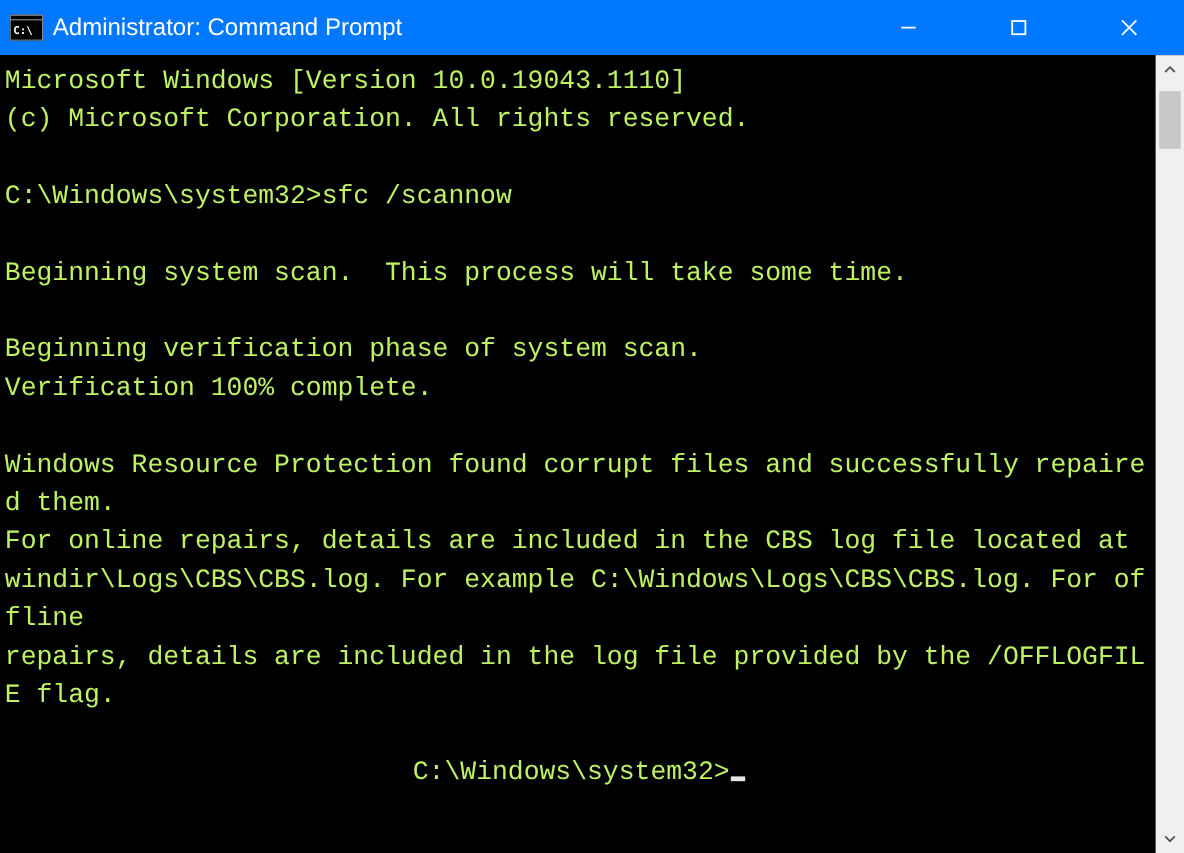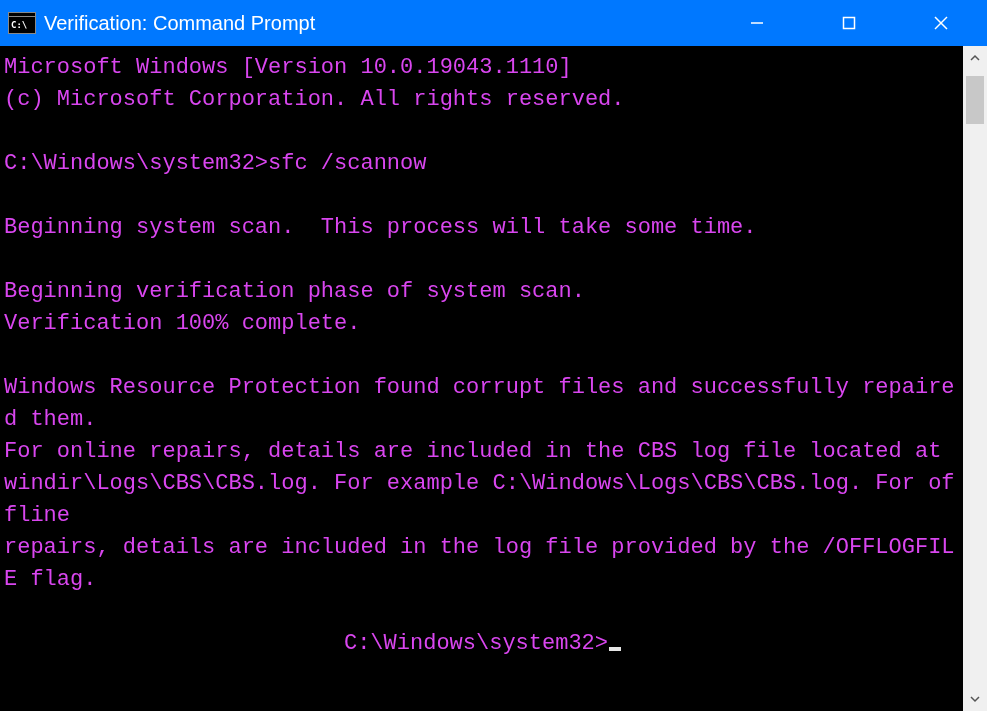--- a/index.html
+++ b/index.html
@@ -29,21 +29,21 @@
   .win-btn svg { stroke: #fff; }
   .client {
     flex: 1 1 auto;
     display: flex;
     background: #000;
     min-height: 0;
   }
   .terminal {
     flex: 1 1 auto;
     background: #000;
-    color: #d946ef;
+    color: #bef264;
     font-family: Consolas, "Courier New", monospace;
     font-size: 22px;
     line-height: 32px;
     padding: 6px 2px 2px 4px;
     white-space: pre-wrap;
     word-break: break-all;
     overflow: hidden;
   }
   .prompt-line { white-space: pre; text-align: center; }
   .cursor {
@@ -83,21 +83,21 @@
 
   <div class="titlebar">
     <span class="app-icon">
       <svg width="28" height="22" viewBox="0 0 28 22">
         <rect class="cmd-icon-bg" x="0" y="0" width="28" height="22"></rect>
         <rect class="cmd-icon-border" x="0.5" y="0.5" width="27" height="4"></rect>
         <rect class="cmd-icon-border" x="0.5" y="0.5" width="27" height="21"></rect>
         <text class="cmd-icon-txt" x="3" y="16">C:\</text>
       </svg>
     </span>
-    <span class="title">Verification: Command Prompt</span>
+    <span class="title">Administrator: Command Prompt</span>
     <span class="spacer"></span>
     <div class="win-btn">
       <svg width="14" height="14" viewBox="0 0 14 14">
           <line x1="1" y1="7" x2="13" y2="7" stroke-width="1.5"></line>
         </svg>
     </div>
     <div class="win-btn">
       <svg width="14" height="14" viewBox="0 0 14 14">
           <rect x="1.5" y="1.5" width="11" height="11" fill="none" stroke-width="1.5"></rect>
         </svg>

